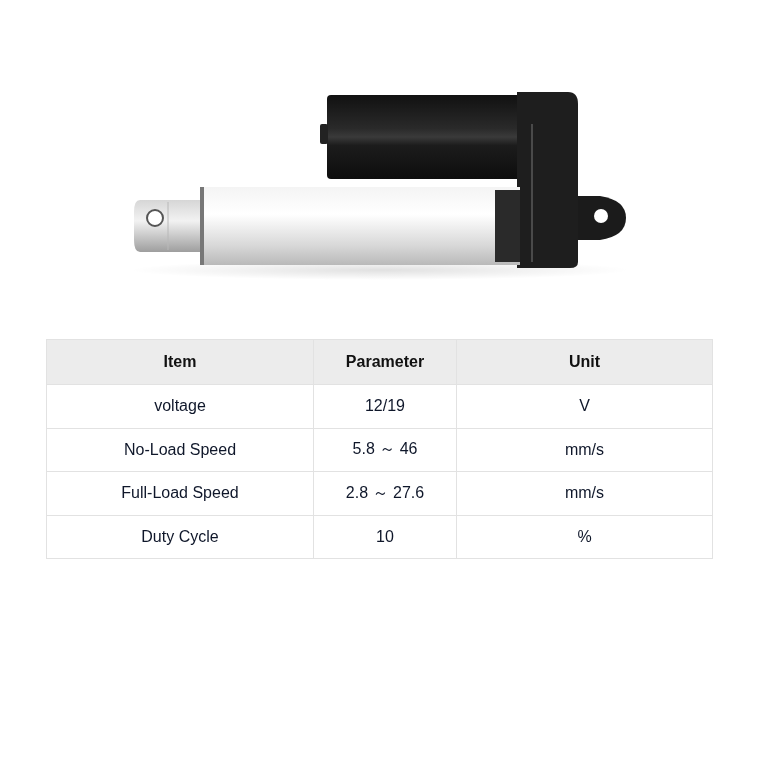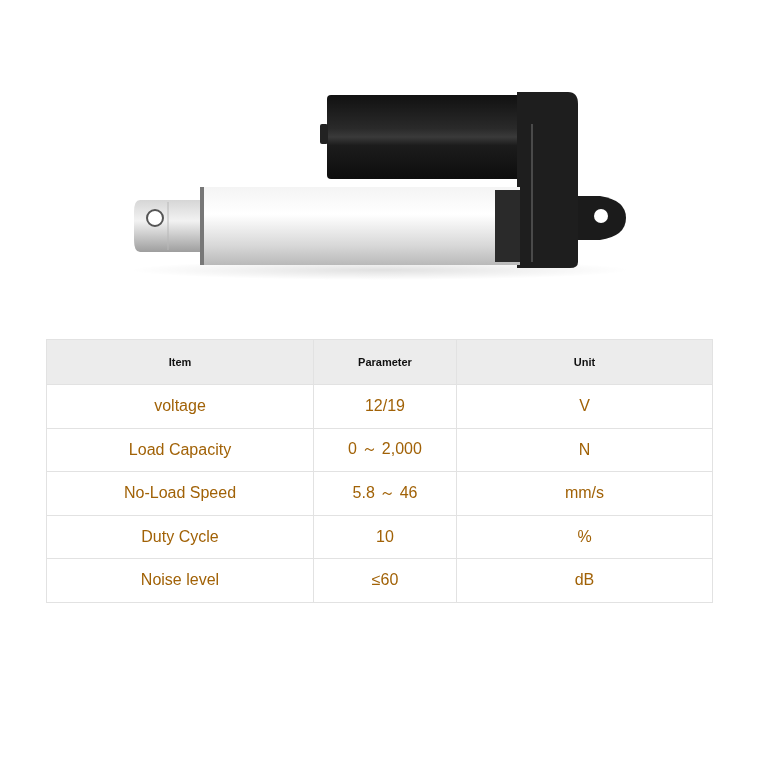--- a/index.html
+++ b/index.html
@@ -11,24 +11,24 @@
   .product svg { position: absolute; left: 0; top: 0; }
 
   .spec-table {
     position: absolute; left: 46px; top: 339px; width: 666px;
     border-collapse: collapse; table-layout: fixed;
   }
   .spec-table th, .spec-table td {
     border: 1px solid #e2e2e2; text-align: center; padding: 0;
   }
   .spec-table th {
-    background: #ececec; height: 44px; font-size: 11px; font-weight: bold; color: #111;
+    background: #ececec; height: 44px; font-size: 16px; font-weight: bold; color: #111;
   }
   .spec-table td {
-    background: #ffffff; height: 42.5px; font-size: 16px; color: #a16207;
+    background: #ffffff; height: 42.5px; font-size: 16px; color: #0f172a;
   }
   .col-item { width: 267px; }
   .col-param { width: 143px; }
   .col-unit { width: 256px; }
 </style>
 </head>
 <body>
 
 <div class="product">
   <svg width="760" height="320" viewBox="0 0 760 320">
@@ -91,33 +91,28 @@
       <th>Unit</th>
     </tr>
   </thead>
   <tbody>
     <tr>
       <td>voltage</td>
       <td>12/19</td>
       <td>V</td>
     </tr>
     <tr>
-      <td>Load Capacity</td>
-      <td>0 ～ 2,000</td>
-      <td>N</td>
+      <td>No-Load Speed</td>
+      <td>5.8 ～ 46</td>
+      <td>mm/s</td>
     </tr>
     <tr>
-      <td>No-Load Speed</td>
-      <td>5.8 ～ 46</td>
+      <td>Full-Load Speed</td>
+      <td>2.8 ～ 27.6</td>
       <td>mm/s</td>
     </tr>
     <tr>
       <td>Duty Cycle</td>
       <td>10</td>
       <td>%</td>
     </tr>
-    <tr>
-      <td>Noise level</td>
-      <td>≤60</td>
-      <td>dB</td>
-    </tr>
   </tbody>
 </table>
 
 </body></html>

